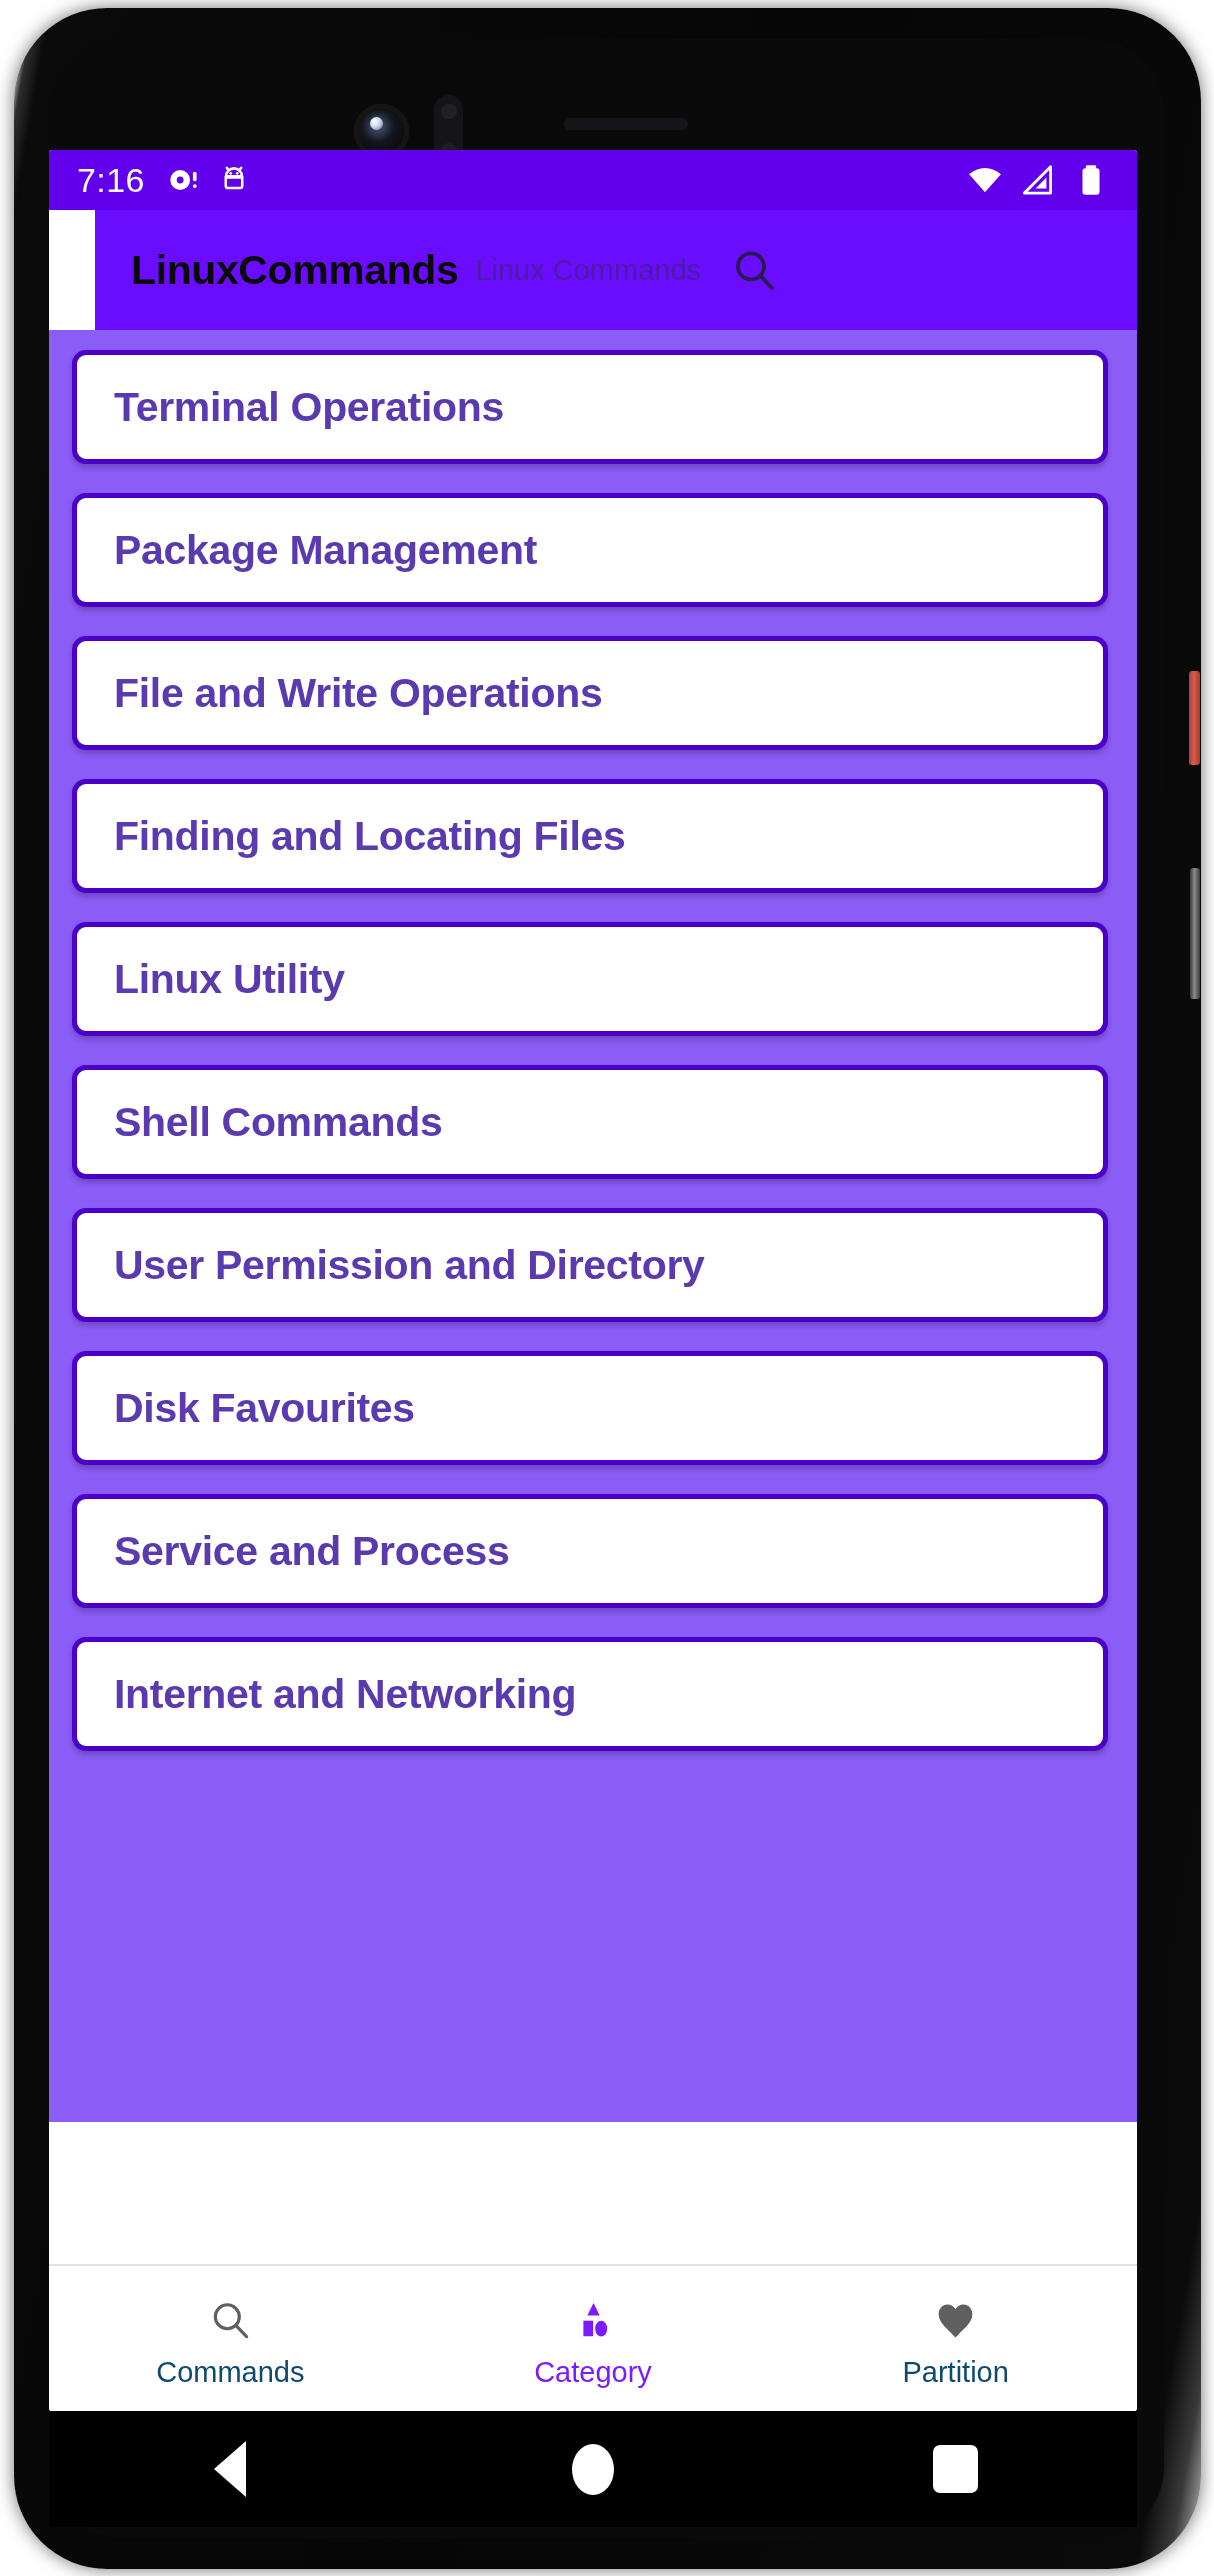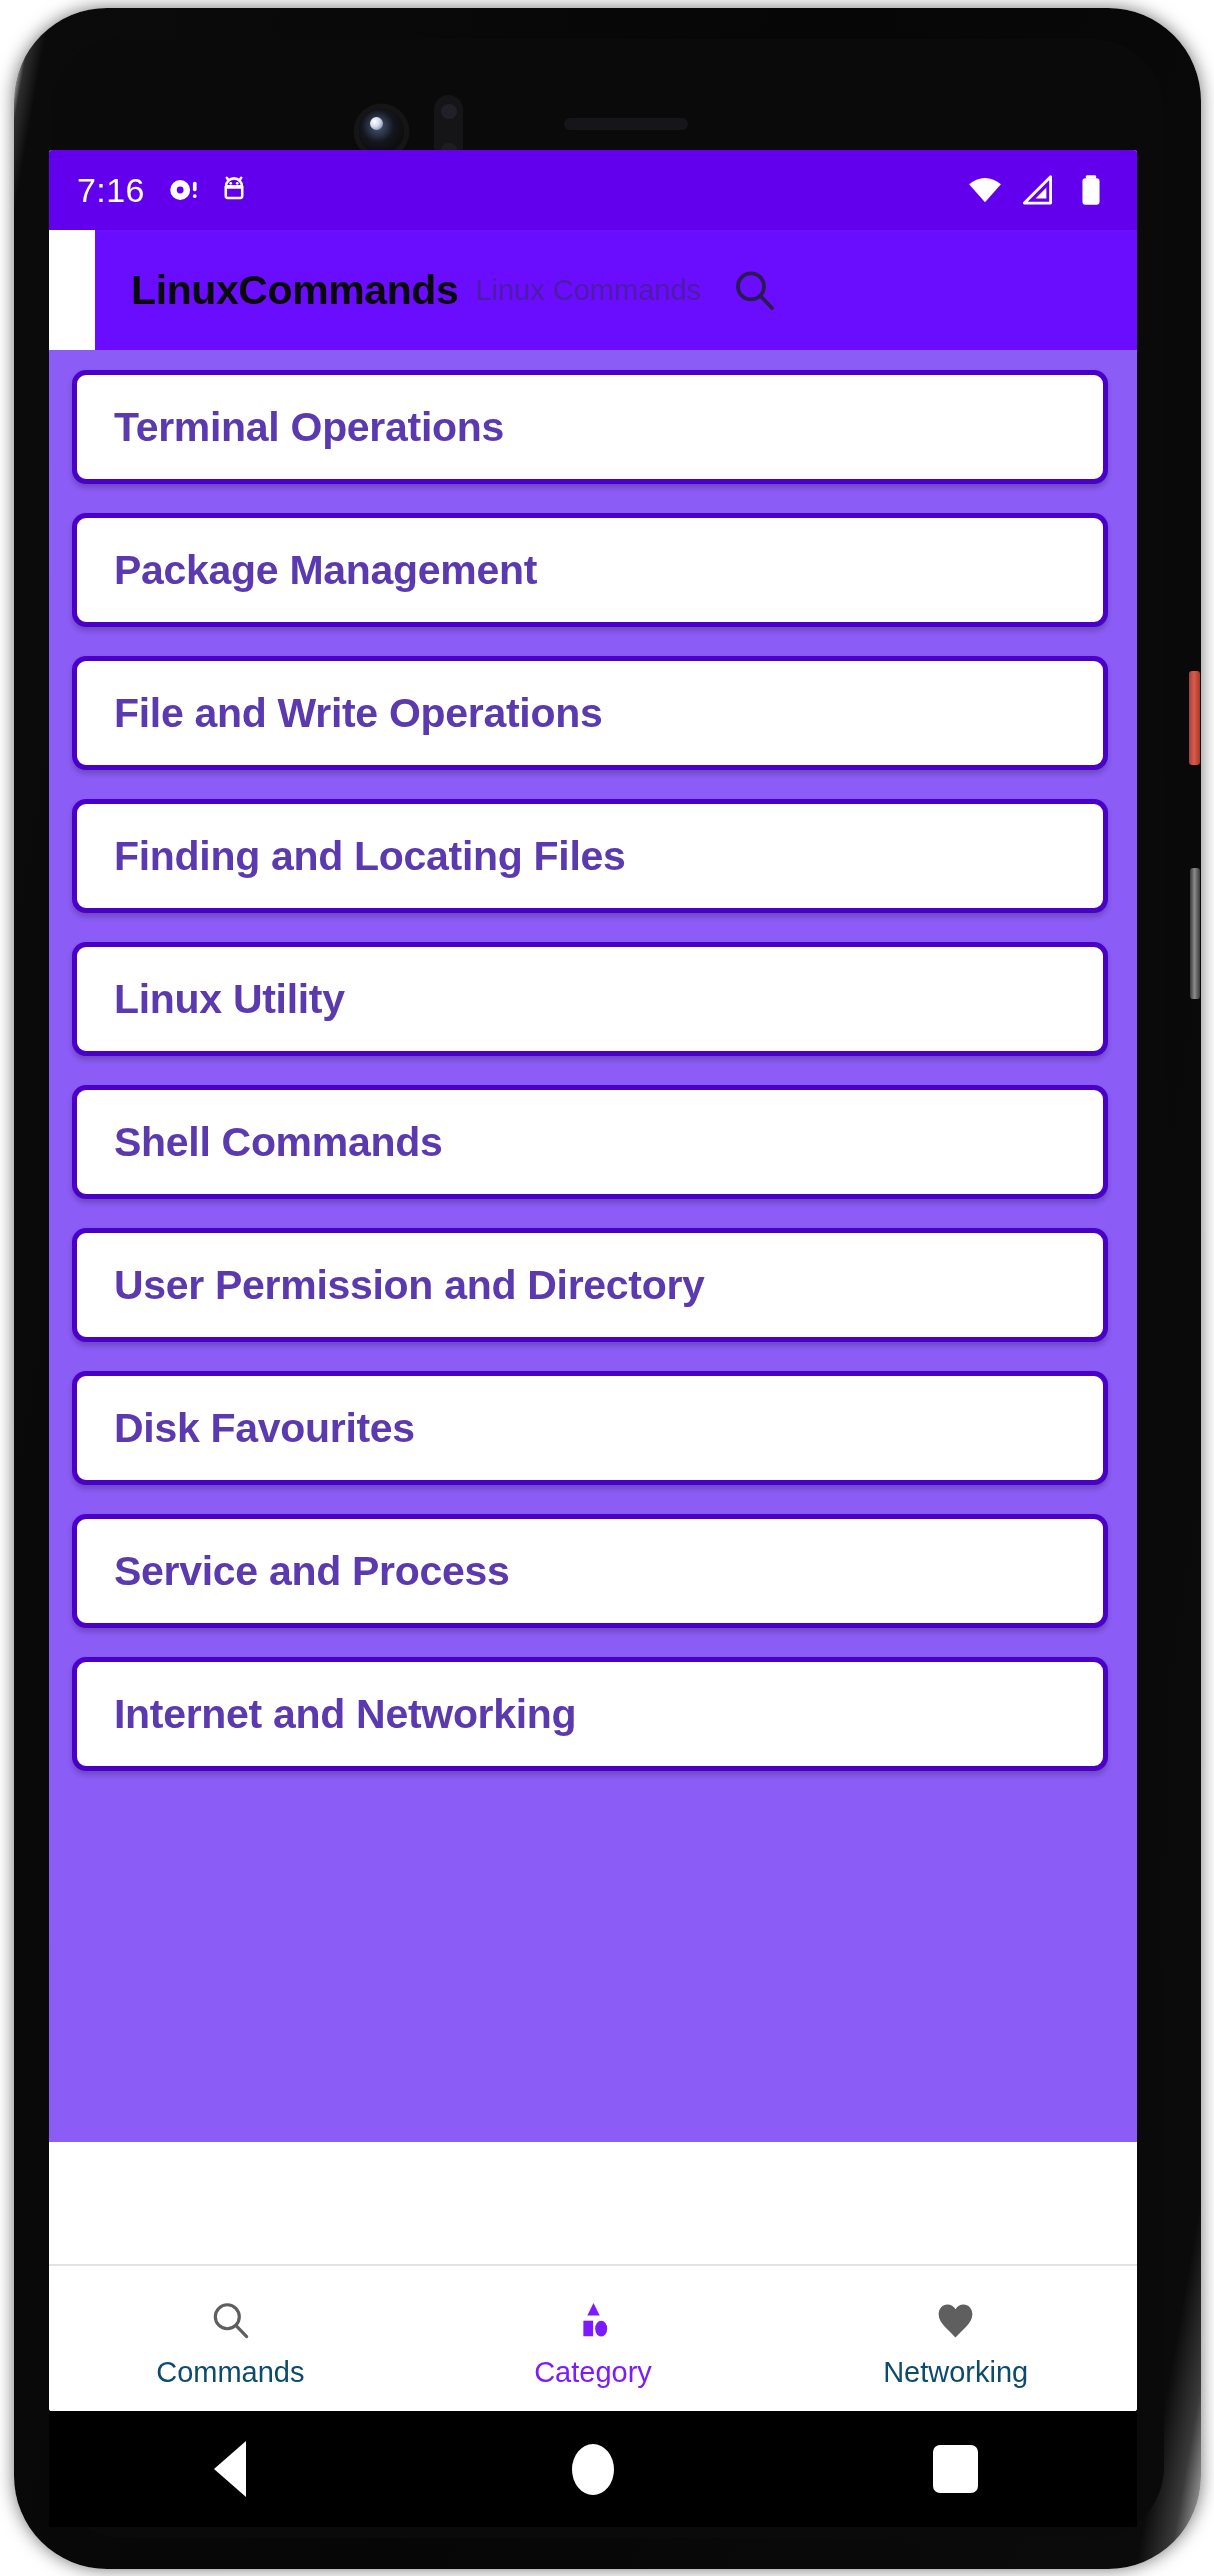--- a/index.html
+++ b/index.html
@@ -121,21 +121,21 @@
     width: 1088px;
     height: 2261px;
     background: #ffffff;
     overflow: hidden;
     border-radius: 3.1px;
   }
 
   
   #status-bar {
     position: relative;
-    height: 80px;
+    height: 60px;
     background: #6200ee;
     display: flex;
     align-items: center;
     padding: 0 28px 0 28px;
   }
   #status-time {
     color: #ffffff;
     font-size: 34px;
     font-weight: 400;
     letter-spacing: 0.4px;
@@ -416,21 +416,21 @@
       </span>
       <span class="nav-label">Category</span>
     </div>
 
     <div class="nav-item">
       <span class="nav-icon">
         <svg width="45" height="45" viewBox="0 0 24 24">
           <path d="M12 21.1C9.2 17.5 3 13.6 3 8.6 3 5.6 5.1 3.4 7.7 3.4c1.8 0 3.4 1 4.3 2.6.9-1.6 2.5-2.6 4.3-2.6C18.9 3.4 21 5.6 21 8.6c0 5-6.2 8.9-9 12.5z" fill="#5f5f5f"></path>
         </svg>
       </span>
-      <span class="nav-label">Networking</span>
+      <span class="nav-label">Partition</span>
     </div>
 
   </div>
 </div>
 
 <div id="android-nav-bar">
   <div class="sysnav-btn">
     <div id="sysnav-back-icon"></div>
   </div>
   <div class="sysnav-btn">

